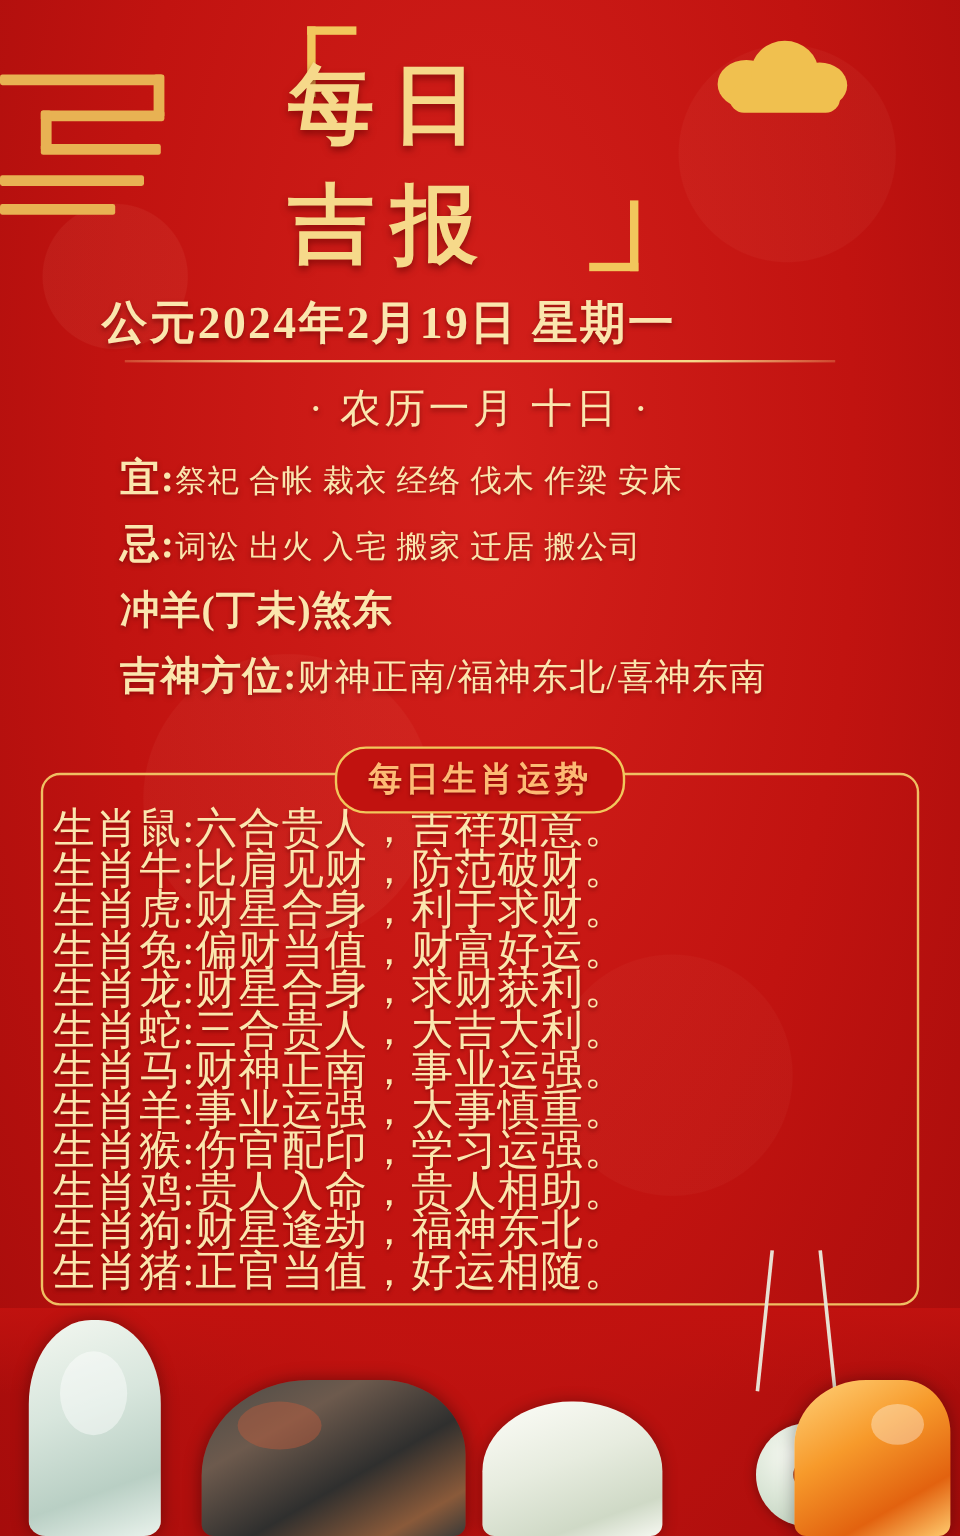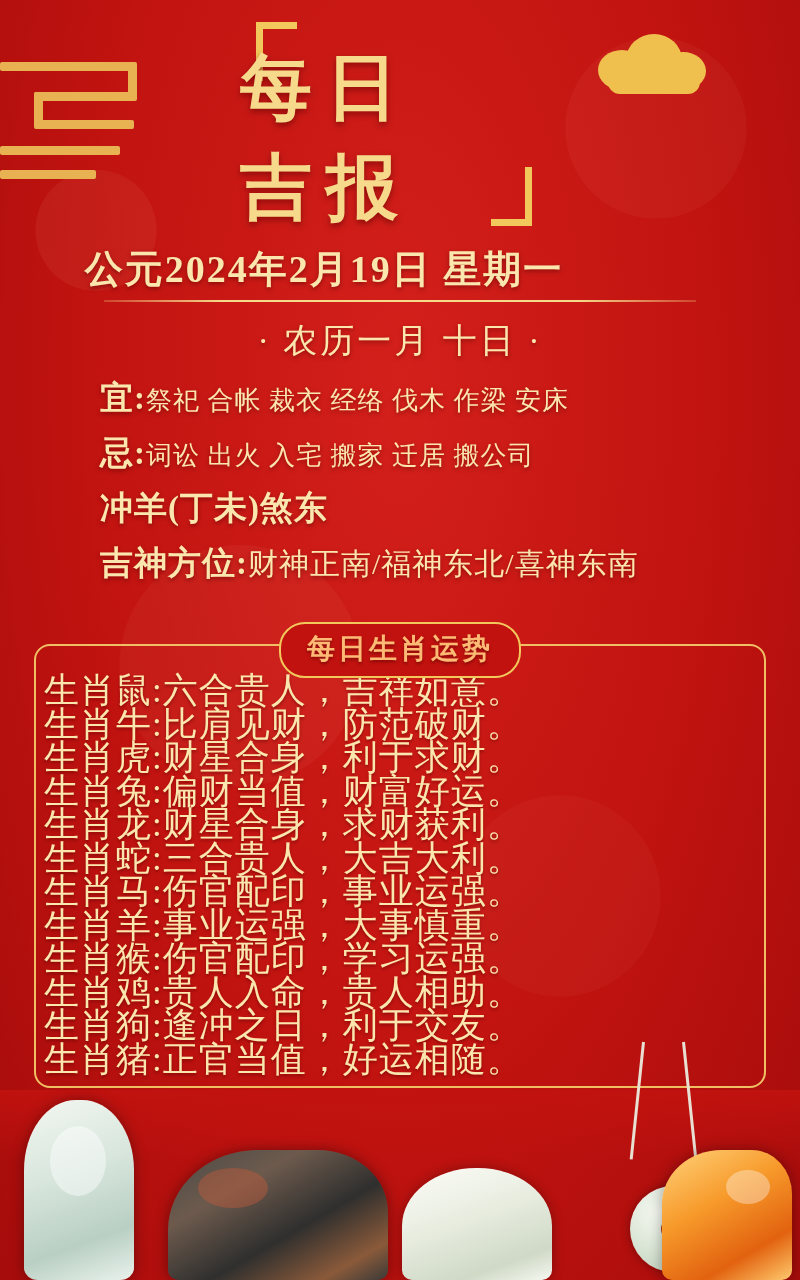--- a/index.html
+++ b/index.html
@@ -380,25 +380,25 @@
 
   <div class="zodiac-title">每日生肖运势</div>
   <div class="zodiac-box"></div>
   <div class="zodiac-list">
     <div class="zodiac-item">生肖鼠:六合贵人，吉祥如意。</div>
     <div class="zodiac-item">生肖牛:比肩见财，防范破财。</div>
     <div class="zodiac-item">生肖虎:财星合身，利于求财。</div>
     <div class="zodiac-item">生肖兔:偏财当值，财富好运。</div>
     <div class="zodiac-item">生肖龙:财星合身，求财获利。</div>
     <div class="zodiac-item">生肖蛇:三合贵人，大吉大利。</div>
-    <div class="zodiac-item">生肖马:伤官配印，事业运强。</div>
+    <div class="zodiac-item">生肖马:财神正南，事业运强。</div>
     <div class="zodiac-item">生肖羊:事业运强，大事慎重。</div>
     <div class="zodiac-item">生肖猴:伤官配印，学习运强。</div>
     <div class="zodiac-item">生肖鸡:贵人入命，贵人相助。</div>
-    <div class="zodiac-item">生肖狗:逢冲之日，利于交友。</div>
+    <div class="zodiac-item">生肖狗:财星逢劫，福神东北。</div>
     <div class="zodiac-item">生肖猪:正官当值，好运相随。</div>
   </div>
 
   <div class="bottom-band">
     <div class="bottom-fade"></div>
     <div class="jade jade-deity"></div>
     <div class="jade jade-horse"></div>
     <div class="jade jade-buddha"></div>
     <div class="jade jade-pendant-cord">
       <div class="cord c1"></div>

